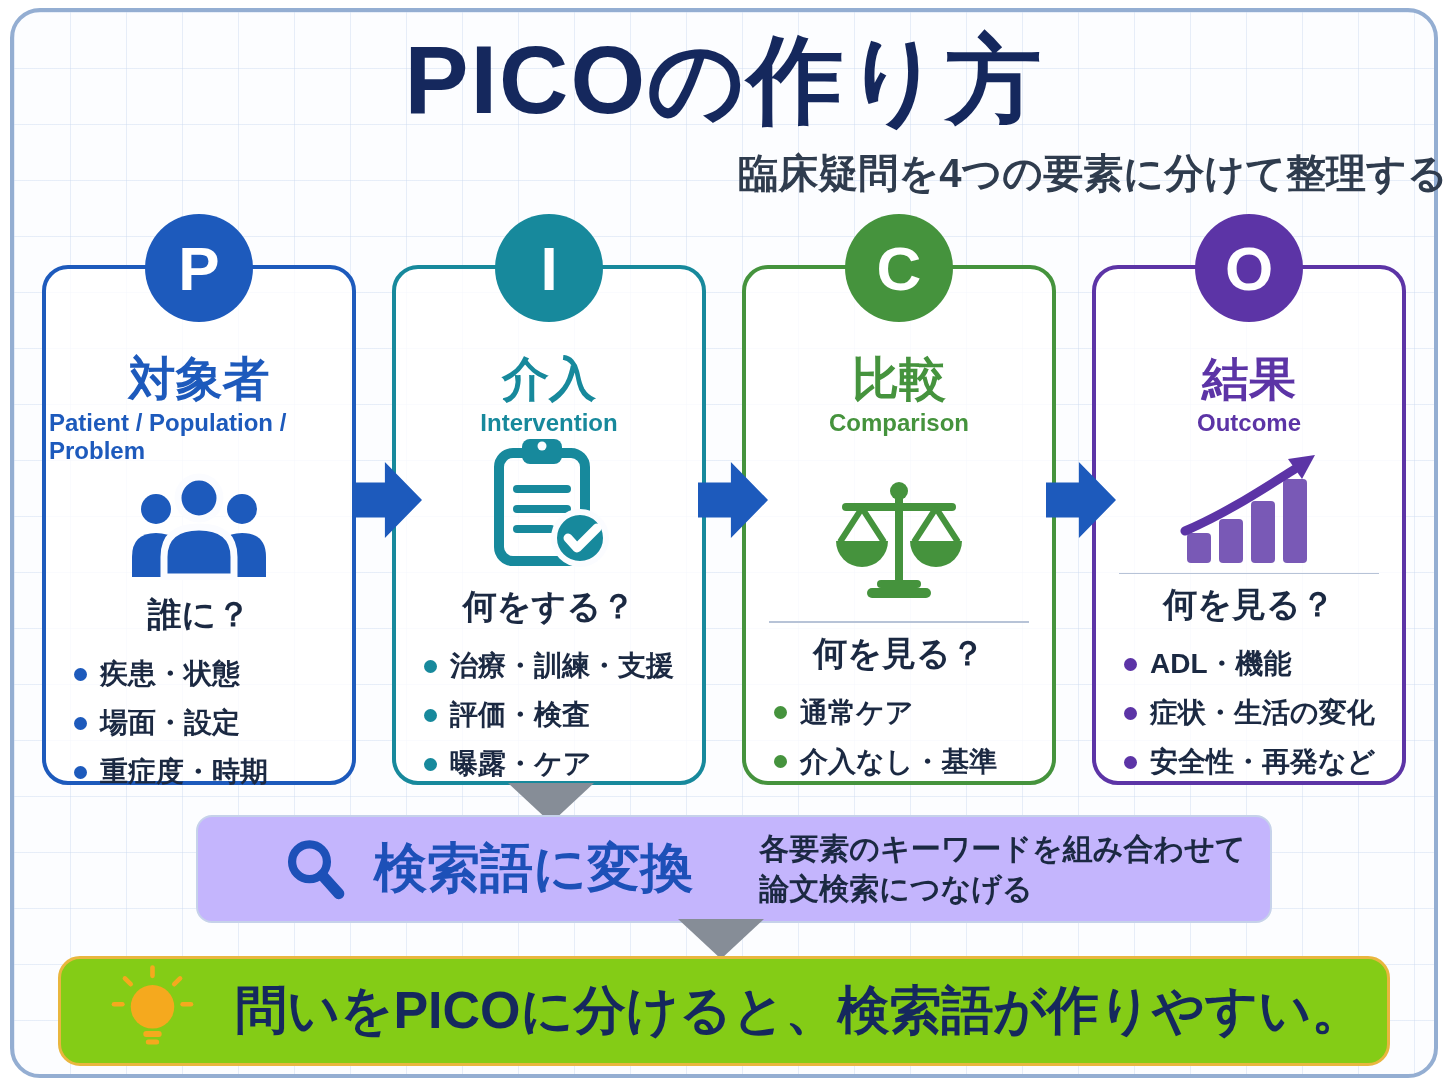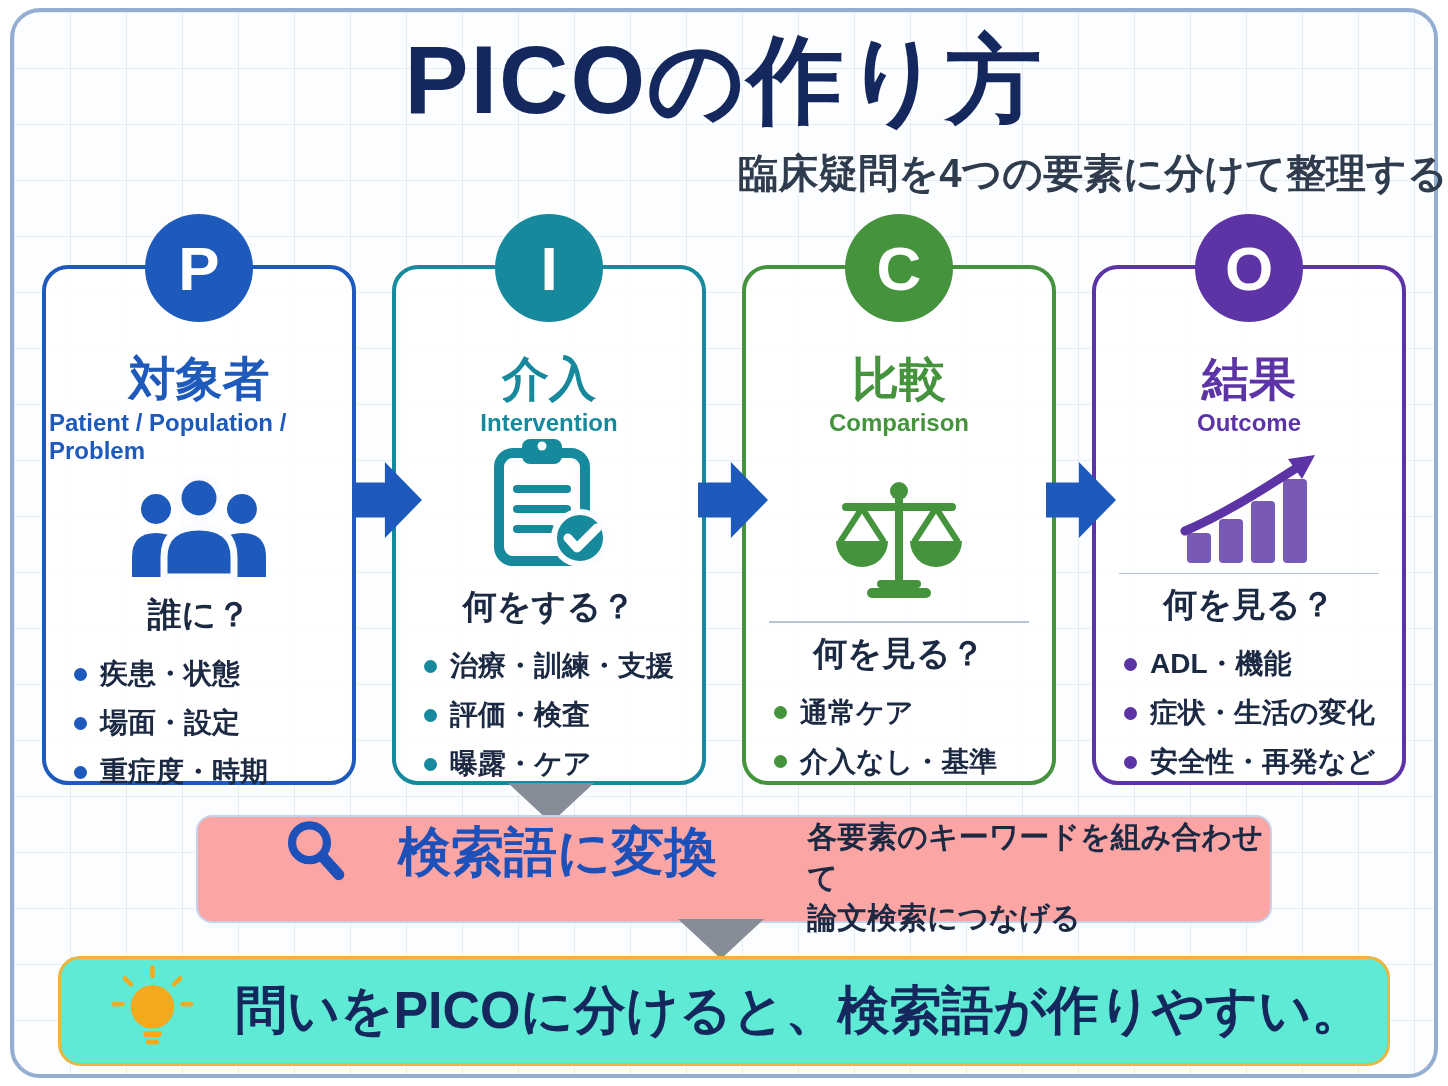--- a/index.html
+++ b/index.html
@@ -68,30 +68,30 @@
 
   .arrow-down {
     position:absolute; width:86px; height:40px; background:#868d97;
     clip-path:polygon(0 0, 100% 0, 50% 100%);
   }
   .ad-1 { left:508px; top:783px; }
   .ad-2 { left:678px; top:919px; }
 
   .search-panel {
     position:absolute; left:196px; top:815px; width:1076px; height:108px;
-    background:#fca5a5; border:2px solid #c6d2ea; border-radius:16px;
-    display:flex; gap:24px;
+    background:#c4b5fd; border:2px solid #c6d2ea; border-radius:16px;
+    display:flex; align-items:center;
   }
   .search-icon-box { margin-left:84px; display:flex; }
   .search-label { margin-left:26px; font-size:53px; font-weight:900; color:#1d50b8; white-space:nowrap; }
   .search-desc { margin-left:66px; font-size:30px; font-weight:800; color:#1b2942; line-height:1.35; }
 
   .takeaway {
     position:absolute; left:58px; top:956px; width:1332px; height:110px;
-    background:#5eead4; border:3px solid #e9b63e; border-radius:22px;
+    background:#84cc16; border:3px solid #e9b63e; border-radius:22px;
     display:flex; align-items:center;
   }
   .bulb-box { margin-left:48px; display:flex; }
   .takeaway-text { margin-left:34px; font-size:52px; font-weight:900; color:#15285d; white-space:nowrap; }
 </style>
 </head>
 <body>
 
 <div class="frame"></div>
 

